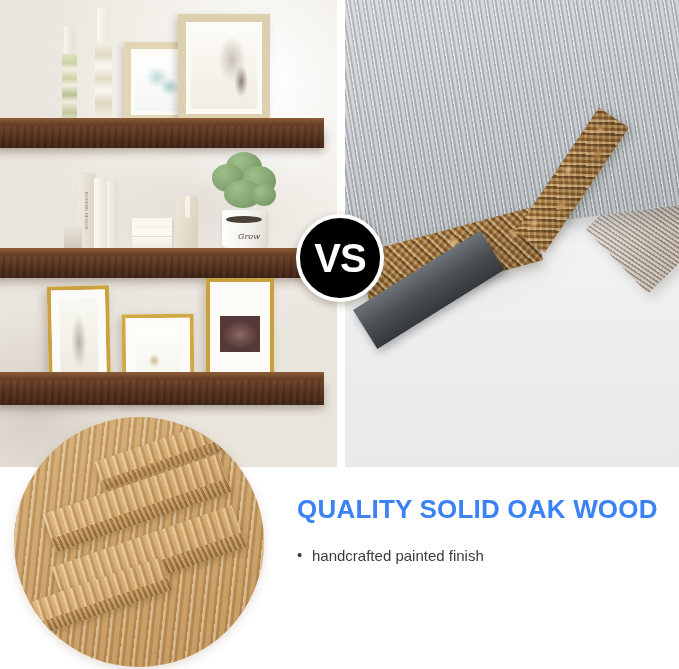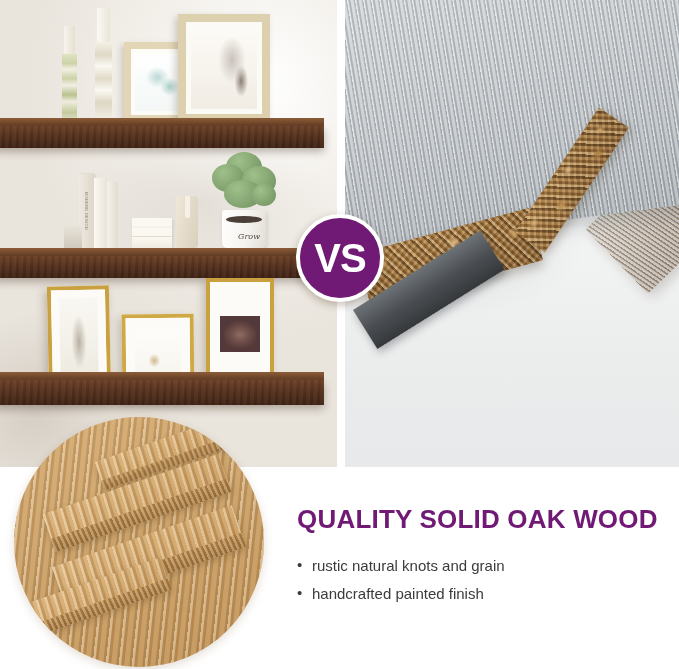--- a/index.html
+++ b/index.html
@@ -255,21 +255,21 @@
   .pb-floor {
     position:absolute; left:0; bottom:0; width:100%; height:240px;
     background:
       radial-gradient(ellipse 70% 46% at 22% 6%, rgba(120,126,132,.20), rgba(0,0,0,0) 72%),
       linear-gradient(180deg,#f3f4f4 0%,#eceded 48%,#e7e9ea 100%);
   }
 
   
   .vs-badge {
     position:absolute; left:296px; top:214px; width:88px; height:88px;
-    border-radius:50%; background:#701a75;
+    border-radius:50%; background:#000000;
     border:4px solid #ffffff;
     display:flex; align-items:center; justify-content:center;
     box-shadow:0 3px 9px rgba(60,38,10,.3);
     z-index:12;
   }
   .vs-badge span {
     color:#fff; font-weight:bold; font-size:40px; letter-spacing:-1px;
     font-family:"Liberation Sans", sans-serif; line-height:1;
   }
 
@@ -309,22 +309,22 @@
         rgba(128,88,42,.34) 3px, rgba(128,88,42,.34) 5px),
       linear-gradient(180deg,#b98a4e,#9a6f3a);
   }
   .pk1 { left:82px; top:22px; width:136px; height:30px; transform:rotate(-19deg); }
   .pk2 { left:30px; top:66px; width:186px; height:40px; transform:rotate(-19deg); }
   .pk3 { left:40px; top:118px; width:190px; height:44px; transform:rotate(-19deg); }
   .pk4 { left:6px; top:164px; width:150px; height:34px; transform:rotate(-19deg); }
 
   .text-col { position:absolute; left:297px; top:0; width:382px; }
   .headline {
-    font-size:26px; font-weight:bold; color:#701a75;
-    letter-spacing:.2px; white-space:nowrap; margin-top:37px;
+    font-size:26px; font-weight:bold; color:#3b82f6;
+    letter-spacing:.2px; white-space:nowrap; margin-top:27px;
     font-family:"Liberation Sans", sans-serif;
   }
   .bullets { list-style:none; margin-top:22px; }
   .bullets li {
     font-size:15px; color:#3b3b3b; margin-bottom:11px;
     padding-left:15px; position:relative;
   }
   .bullets li::before {
     content:"\2022"; position:absolute; left:0; top:-1px; color:#3b3b3b; font-size:15px;
   }
@@ -434,19 +434,18 @@
           <div class="edge"></div>
         </div>
       <div class="plank pk4">
           <div class="edge"></div>
         </div>
     </div>
 
     <div class="text-col">
       <div class="headline">QUALITY SOLID OAK WOOD</div>
       <ul class="bullets">
-        <li>rustic natural knots and grain</li>
         <li>handcrafted painted finish</li>
       </ul>
     </div>
   </div>
 
 </div>
 
 </body></html>

